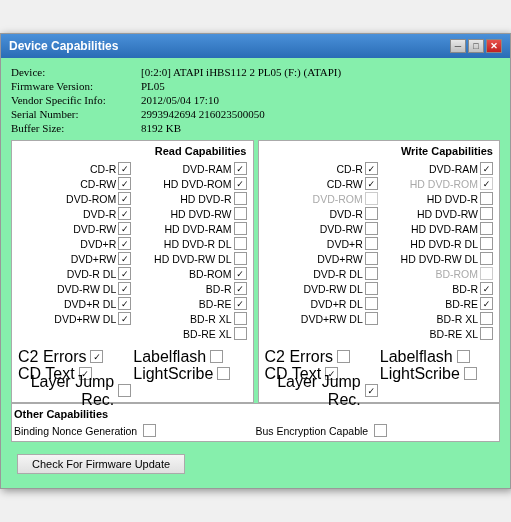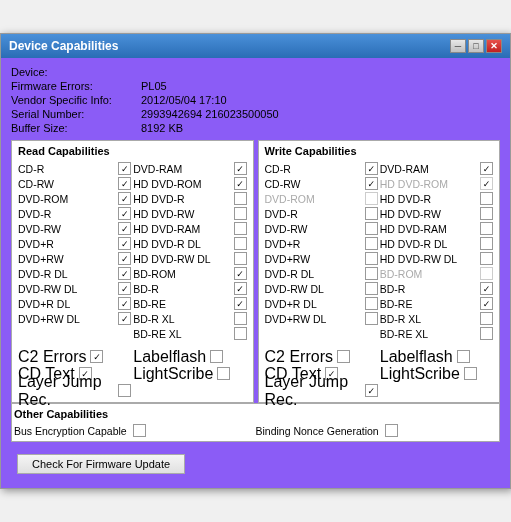--- a/index.html
+++ b/index.html
@@ -7,21 +7,21 @@
       font-family: "Segoe UI", Tahoma, Arial, sans-serif;
       font-size: 11px;
       background: #f0f0f0;
       display: flex;
       align-items: center;
       justify-content: center;
       min-height: 100vh;
     }
     .window {
       width: 511px;
-      background: #8b5cf6;
+      background: #86efac;
       border: 1px solid #999;
       box-shadow: 2px 2px 8px rgba(0,0,0,0.4);
     }
     .titlebar {
       background: linear-gradient(to bottom, #4a90d9, #2a6cb5);
       color: white;
       font-size: 12px;
       font-weight: bold;
       padding: 4px 8px;
       display: flex;
@@ -46,20 +46,21 @@
     .titlebar-btn.close {
       background: linear-gradient(to bottom, #e8504a, #c02020);
       color: white;
     }
     .content {
       padding: 8px 10px 8px 10px;
     }
     .info-table {
       width: 100%;
       margin-bottom: 6px;
+      font-family: Liberation Serif, serif;
     }
     .info-row {
       display: flex;
       margin-bottom: 2px;
     }
     .info-label {
       width: 130px;
       color: #000;
       flex-shrink: 0;
     }
@@ -155,20 +156,21 @@
       min-width: 60px;
       text-align: center;
     }
     .btn-firmware {
       min-width: 140px;
     }
     .section-group {
       display: flex;
       gap: 4px;
       margin-bottom: 0;
+      text-align: right;
     }
     .half-cap {
       flex: 1;
       border: 1px solid #aaa;
       background: white;
       padding: 4px 6px;
     }
   </style>
 </head>
 <body>
@@ -182,23 +184,24 @@
       <div class="titlebar-btn">□</div>
       <div class="titlebar-btn close">✕</div>
     </div>
   </div>
 
   <div class="content">
 
     <div class="info-table">
       <div class="info-row">
         <span class="info-label">Device:</span>
+        <span class="info-value">[0:2:0]  ATAPI iHBS112  2 PL05 (F:) (ATAPI)</span>
       </div>
       <div class="info-row">
-        <span class="info-label">Firmware Errors:</span>
+        <span class="info-label">Firmware Version:</span>
         <span class="info-value">PL05</span>
       </div>
       <div class="info-row">
         <span class="info-label">Vendor Specific Info:</span>
         <span class="info-value">2012/05/04 17:10</span>
       </div>
       <div class="info-row">
         <span class="info-label">Serial Number:</span>
         <span class="info-value">2993942694 216023500050</span>
       </div>
@@ -474,25 +477,25 @@
               </div>
             </div>
           </div>
       </div>
     </div>
 
     <div class="other-section">
       <div class="other-title">Other Capabilities</div>
       <div class="other-row">
         <div class="other-item">
-          <span class="other-name">Bus Encryption Capable</span>
+          <span class="other-name">Binding Nonce Generation</span>
           <div class="cap-check"></div>
         </div>
         <div class="other-item">
-          <span class="other-name">Binding Nonce Generation</span>
+          <span class="other-name">Bus Encryption Capable</span>
           <div class="cap-check"></div>
         </div>
       </div>
     </div>
 
     <div class="footer">
       <button class="btn btn-firmware">Check For Firmware Update</button>
     </div>
   </div>
 </div>

